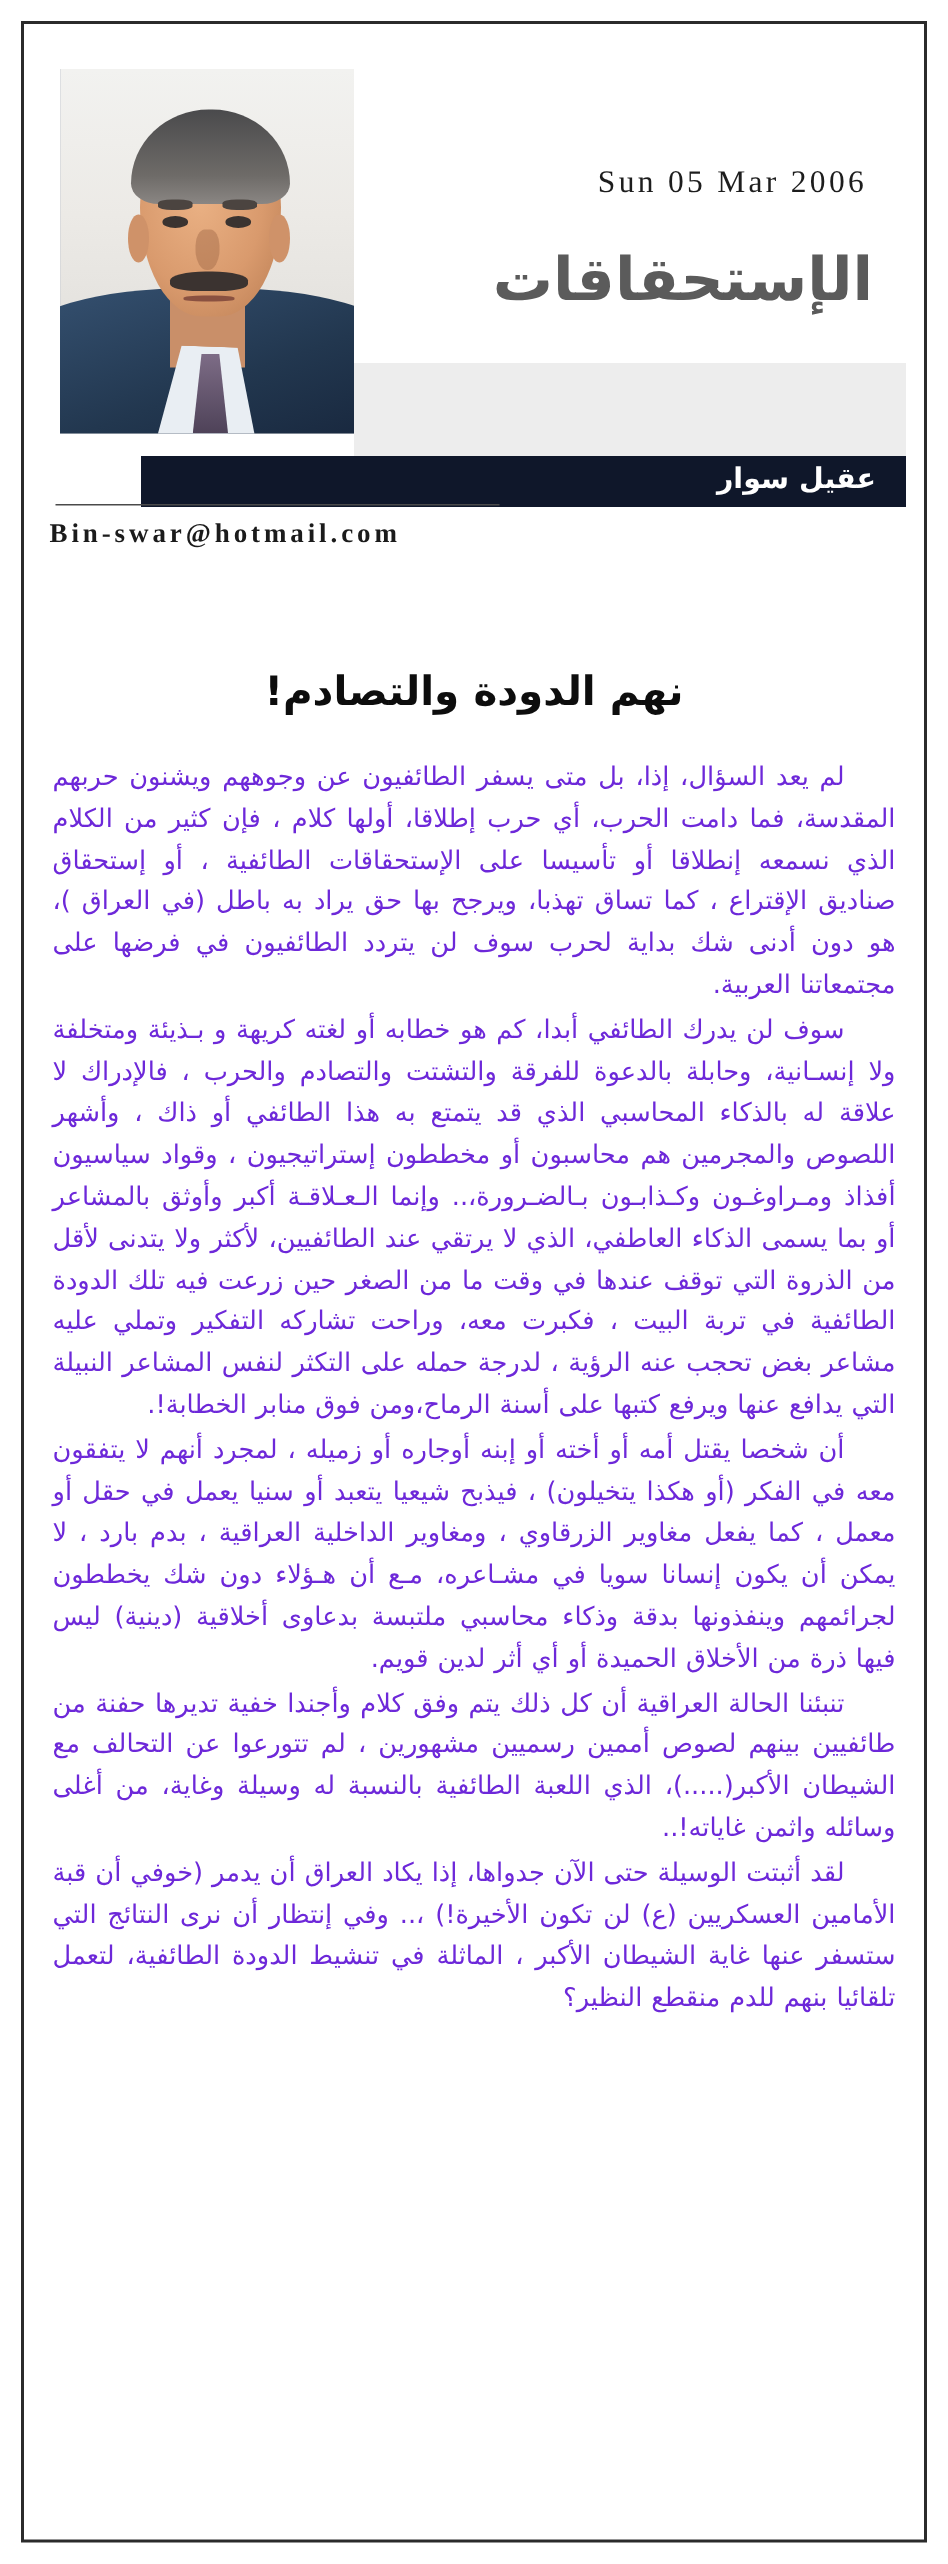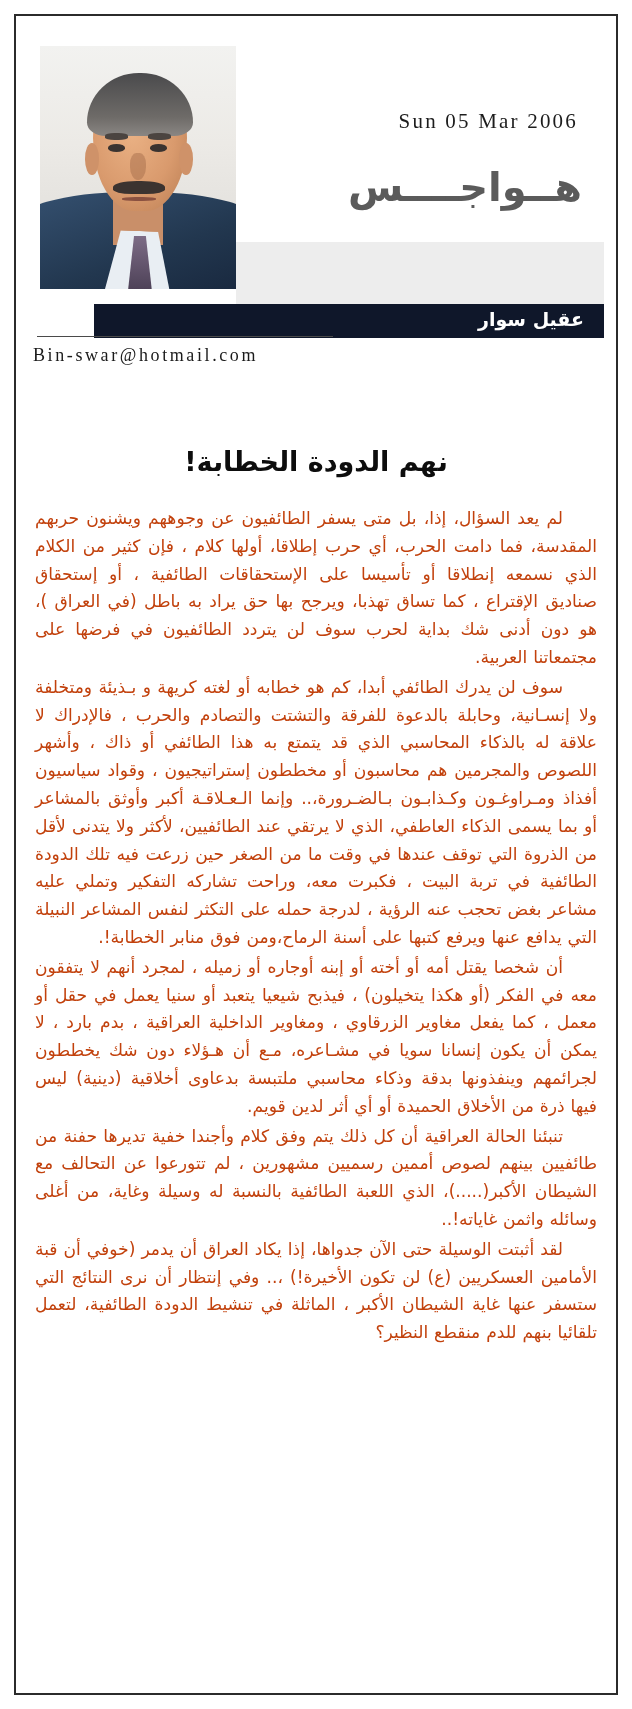--- a/index.html
+++ b/index.html
@@ -232,20 +232,21 @@
     margin-bottom: 8px;
   }
   .email {
     font-family: "Liberation Serif", "DejaVu Serif", serif;
     font-size: 18px;
     letter-spacing: 2.6px;
     color: #1b1b1b;
     direction: ltr;
     text-align: left;
     white-space: nowrap;
+    font-weight: bold;
   }
 
   
   .article-title {
     position: absolute;
     left: 30px;
     right: 30px;
     top: 428px;
     text-align: center;
     font-family: "DejaVu Sans", "Liberation Sans", sans-serif;
@@ -261,21 +262,21 @@
     left: 35px;
     top: 505px;
     width: 562px;
     direction: rtl;
   }
   .body p {
     margin: 0 0 2px 0;
     font-family: "DejaVu Sans", "Liberation Sans", sans-serif;
     font-size: 17.1px;
     line-height: 27.8px;
-    color: #c2410c;
+    color: #6d28d9;
     text-align: justify;
     text-indent: 34px;
     word-spacing: 0.5px;
   }
   .body p:last-child { margin-bottom: 16px; }
 </style>
 </head>
 <body>
 
 <div class="page">
@@ -297,35 +298,35 @@
       <div class="brow-r"></div>
       <div class="eye-l"></div>
       <div class="eye-r"></div>
       <div class="nose"></div>
       <div class="mustache"></div>
       <div class="mouth"></div>
     </div>
 
     <div class="date">Sun 05 Mar 2006</div>
 
-    <div class="column-name">هــواجــــس</div>
+    <div class="column-name">الإستحقاقات</div>
 
     <div class="grayband"></div>
 
     <div class="authorbar">
       <span class="author-name">عقيل سوار</span>
     </div>
   </div>
 
   <div class="email-wrap">
     <div class="email-rule"></div>
     <div class="email">Bin-swar@hotmail.com</div>
   </div>
 
-  <h1 class="article-title">نهم الدودة الخطابة!</h1>
+  <h1 class="article-title">نهم الدودة والتصادم!</h1>
 
   <div class="body">
     <p>لم يعد السؤال،  إذا، بل متى يسفر الطائفيون عن وجوههم ويشنون حربهم المقدسة، فما دامت الحرب، أي حرب إطلاقا، أولها كلام ، فإن كثير من الكلام الذي نسمعه إنطلاقا أو تأسيسا على الإستحقاقات الطائفية ، أو إستحقاق صناديق الإقتراع ، كما تساق تهذبا، ويرجح بها حق يراد به باطل (في العراق )، هو دون أدنى شك بداية لحرب سوف لن يتردد الطائفيون في فرضها على مجتمعاتنا العربية.</p>
     <p>سوف لن يدرك الطائفي أبدا، كم هو خطابه أو لغته كريهة و بـذيئة ومتخلفة ولا إنسـانية، وحابلة بالدعوة للفرقة والتشتت والتصادم والحرب ، فالإدراك لا علاقة له بالذكاء المحاسبي الذي قد يتمتع به هذا الطائفي أو ذاك ، وأشهر اللصوص والمجرمين هم محاسبون  أو مخططون  إستراتيجيون ، وقواد سياسيون  أفذاذ ومـراوغـون وكـذابـون بـالضـرورة،.. وإنما الـعـلاقـة أكبر وأوثق بالمشاعر أو بما يسمى الذكاء العاطفي،  الذي  لا يرتقي عند الطائفيين، لأكثر ولا يتدنى لأقل من الذروة التي توقف عندها في وقت ما من الصغر حين زرعت فيه تلك الدودة الطائفية في تربة البيت ، فكبرت معه، وراحت تشاركه التفكير وتملي عليه مشاعر بغض تحجب عنه الرؤية ، لدرجة حمله على التكثر لنفس المشاعر النبيلة التي يدافع عنها ويرفع كتبها على أسنة الرماح،ومن فوق منابر الخطابة!.</p>
     <p>أن شخصا يقتل أمه أو أخته أو إبنه أوجاره أو زميله ، لمجرد أنهم لا يتفقون معه في الفكر (أو هكذا يتخيلون) ، فيذبح شيعيا يتعبد أو سنيا يعمل في حقل أو معمل ، كما يفعل مغاوير الزرقاوي ، ومغاوير الداخلية العراقية ، بدم بارد ، لا يمكن أن يكون إنسانا سويا في مشـاعره، مـع أن هـؤلاء دون شك يخططون لجرائمهم وينفذونها بدقة وذكاء محاسبي ملتبسة بدعاوى أخلاقية (دينية) ليس فيها ذرة من الأخلاق الحميدة أو أي أثر لدين قويم.</p>
     <p>تنبئنا الحالة العراقية أن كل ذلك يتم  وفق كلام  وأجندا خفية تديرها حفنة من طائفيين بينهم لصوص أممين رسميين مشهورين ، لم تتورعوا عن التحالف مع الشيطان الأكبر(.....)، الذي اللعبة الطائفية بالنسبة له وسيلة وغاية، من أغلى وسائله واثمن غاياته!..</p>
     <p>لقد أثبتت الوسيلة حتى الآن جدواها، إذا يكاد العراق أن يدمر (خوفي أن قبة الأمامين العسكريين (ع) لن تكون الأخيرة!) ،.. وفي إنتظار أن نرى النتائج التي ستسفر عنها غاية الشيطان الأكبر ، الماثلة في تنشيط الدودة الطائفية، لتعمل تلقائيا بنهم للدم منقطع النظير؟</p>
   </div>
 </div>
 

